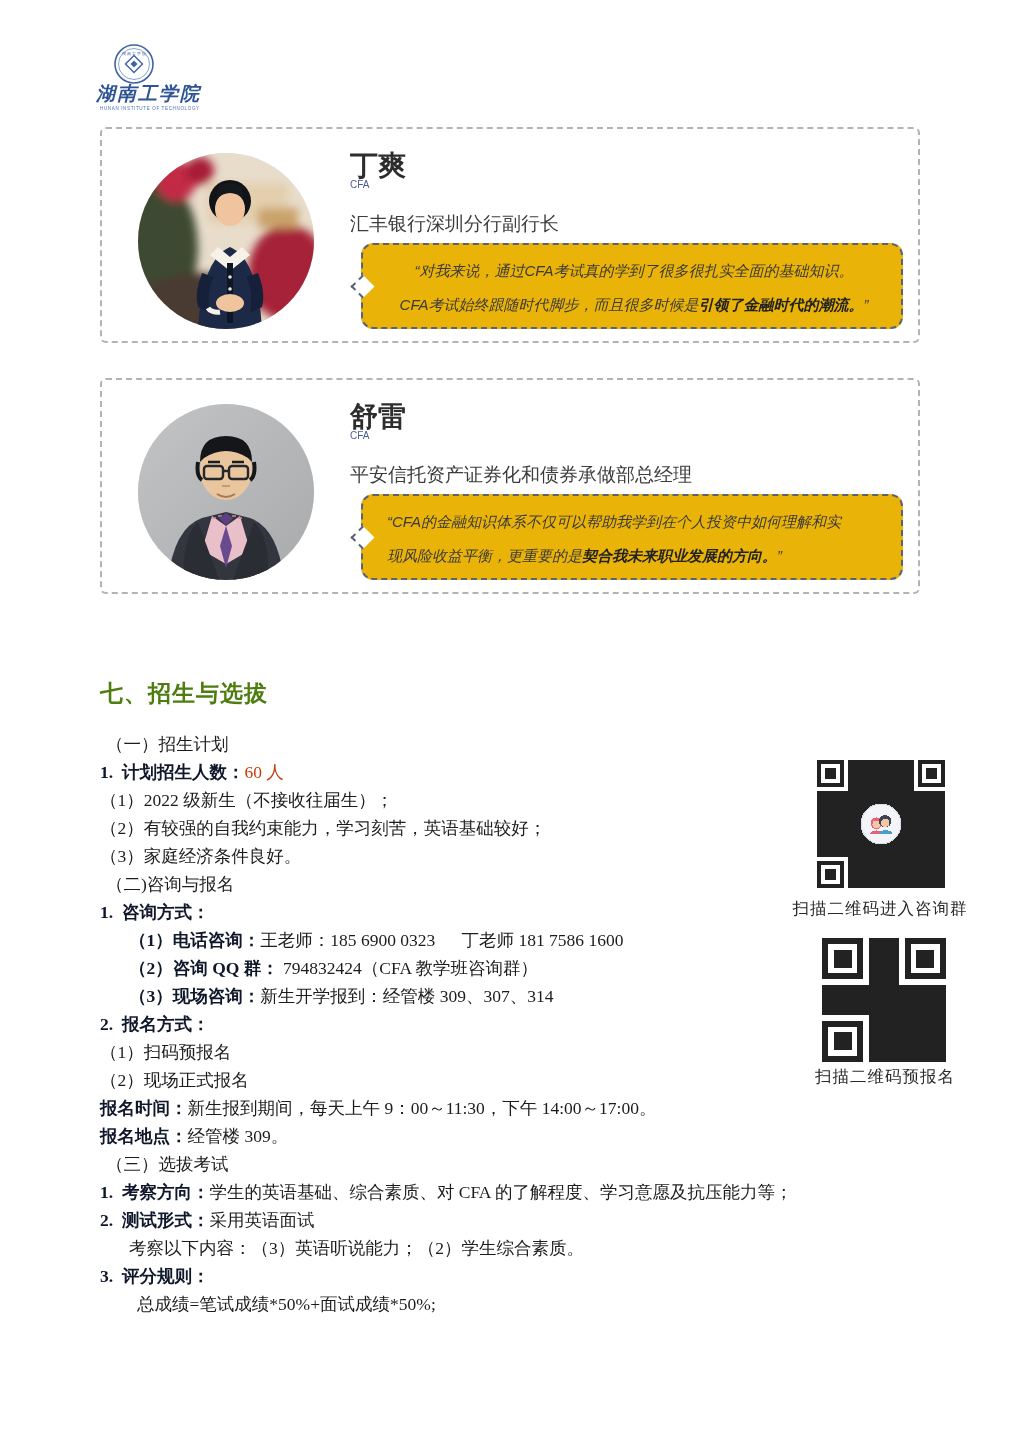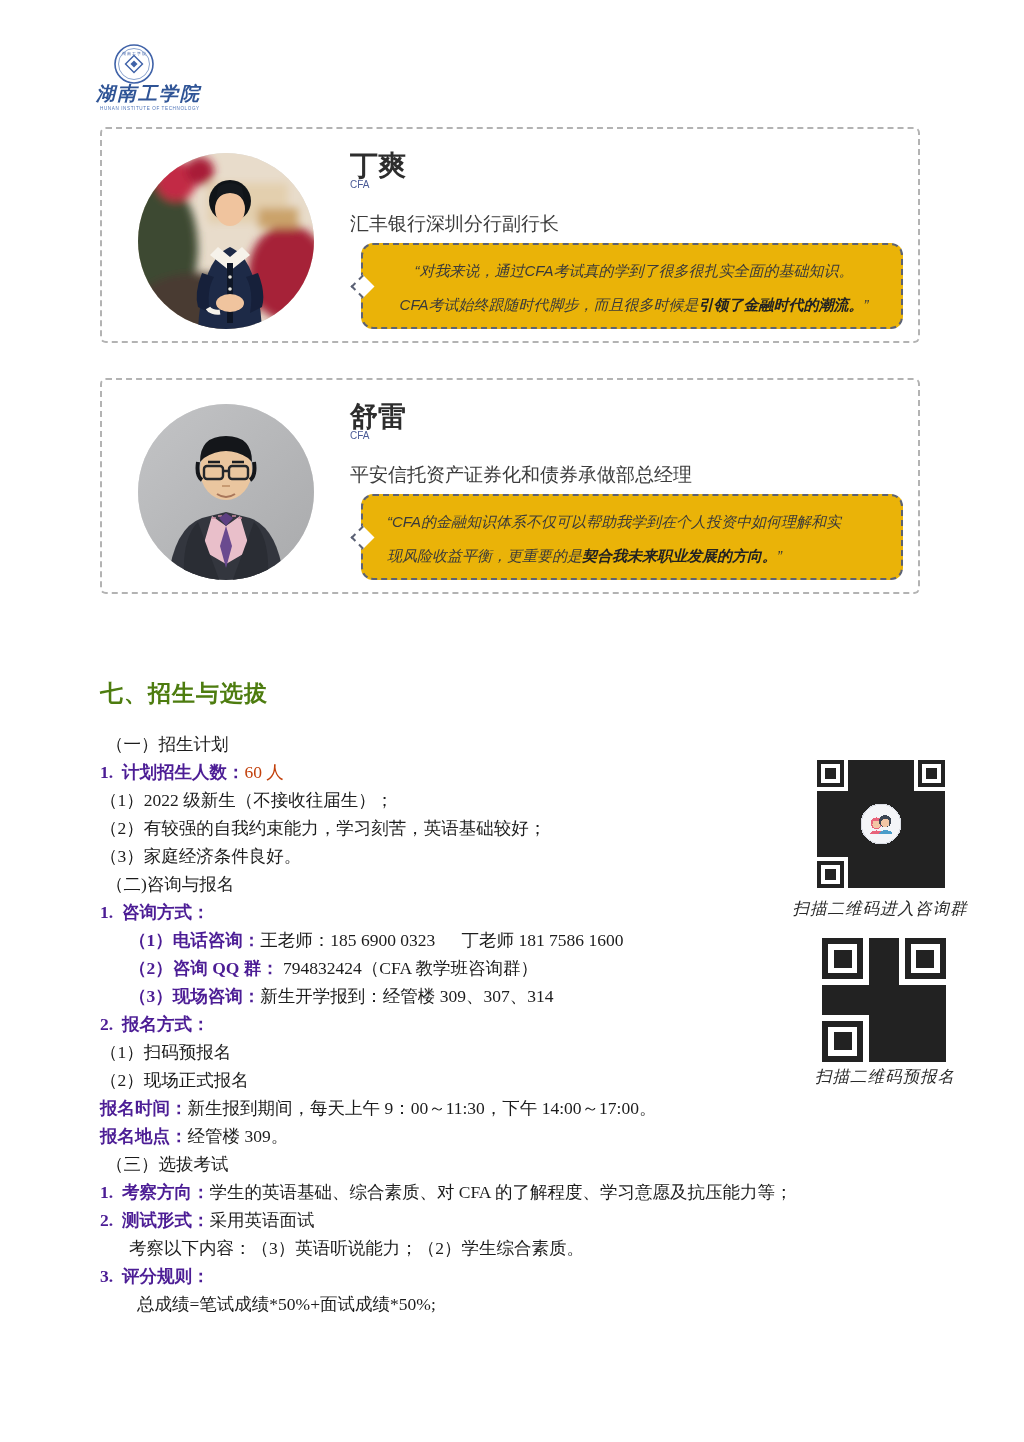--- a/index.html
+++ b/index.html
@@ -40,27 +40,27 @@
   .q-left .line { text-align:left; padding-left:6px; }
   .bubble .b { font-weight:bold; color:#222; }
   
   .heading { position:absolute; left:100px; top:678px; font-size:23px; font-weight:bold; color:#4d7c0f; letter-spacing:1px; }
   .bodytext { position:absolute; left:96px; top:730px; width:854px; }
   .bodytext .line { line-height:28px; min-height:28px; font-size:17.5px; white-space:pre-wrap; color:#1c1c1c; }
   .bodytext .ind0 { padding-left:4px; }
   .bodytext .ind1 { padding-left:10px; }
   .bodytext .ind2 { padding-left:33px; }
   .bodytext .ind3 { padding-left:41px; }
-  .bodytext .b { font-weight:bold; color:#4c1d95; }
+  .bodytext .b { font-weight:bold; color:#0f172a; }
   .bodytext .r { color:#c2410c; }
   
   .qr-box { position:absolute; background:#fff; }
   .qr1 { left:817px; top:760px; width:128px; height:128px; }
   .qr2 { left:822px; top:938px; width:124px; height:124px; }
-  .qr-caption { position:absolute; font-size:16.5px; color:#2a2a2a; text-align:center; letter-spacing:1px;font-style:italic; }
+  .qr-caption { position:absolute; font-size:16.5px; color:#2a2a2a; text-align:center; letter-spacing:1px; }
   .cap1 { left:775px; top:898px; width:210px; }
   .cap2 { left:795px; top:1066px; width:180px; }
 </style>
 </head>
 <body>
 
 <div class="logo">
   <svg viewBox="0 0 110 78">
     <circle cx="42" cy="22" r="19" fill="#fff" stroke="#3f62a8" stroke-width="1.6"></circle>
     <circle cx="42" cy="22" r="15.5" fill="none" stroke="#6c8cc0" stroke-width="0.8"></circle>

